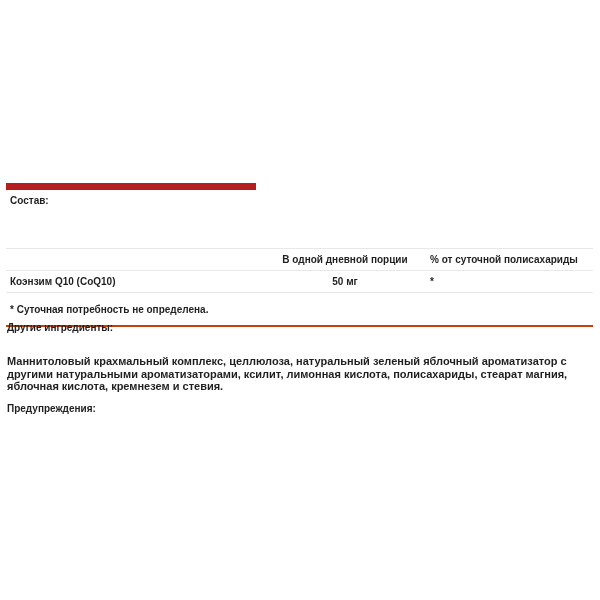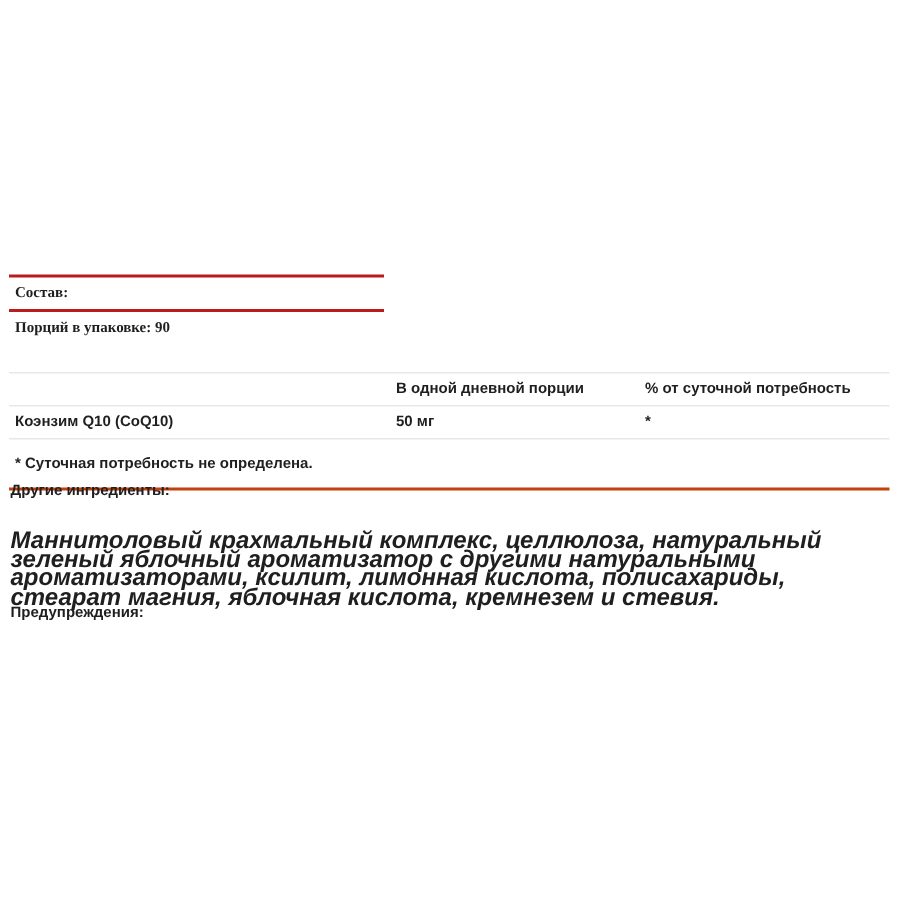--- a/index.html
+++ b/index.html
@@ -18,85 +18,80 @@
       position: relative;
     }
     .short-table {
       position: absolute;
       left: 6px;
       top: 183px;
       width: 250px;
       border-collapse: collapse;
     }
     .short-table td {
-      border-top: 2px solid #b91c1c;
+      border-top: 7px solid #b91c1c;
       height: 21px;
       padding: 0 0 0 4px;
       vertical-align: middle;
       white-space: nowrap;
-      font-family: Liberation Serif, serif;
     }
     .wide-table {
       position: absolute;
       left: 6px;
       top: 248px;
       width: 587px;
       border-collapse: collapse;
     }
     .wide-table td {
       border-top: 1px solid #e8e8e8;
       height: 21px;
       padding: 0 0 0 4px;
       vertical-align: middle;
       white-space: nowrap;
     }
     .wide-table tr.note-row td {
       height: 32px;
       border-bottom: 2px solid #c2410c;
     }
     .col1 { width: 250px; }
-    .col2 { width: 162px; }
+    .col2 { width: 162px; text-align: center; }
     .col3 { }
     .section-heading {
       position: absolute;
       left: 7px;
       font-size: 10px;
       font-weight: bold;
     }
     .ingredients-text {
       position: absolute;
       left: 7px;
       top: 355px;
       width: 586px;
-      font-size: 16px;
+      font-size: 11px;
       line-height: 12.5px;
       font-weight: bold;
-      font-style: italic;
     }
   </style>
 </head>
 <body>
 
 <table class="short-table">
   <tbody>
       <tr>
     <td>Состав:</td>
   </tr>
-  <tr>
-    <td>Порций в упаковке: 90</td>
-  </tr>
 </tbody>
   </table>
 
 <table class="wide-table">
   <tbody>
       <tr>
     <td class="col1"></td>
     <td class="col2">В одной дневной порции</td>
-    <td class="col3">% от суточной потребность</td>
+    <td class="col3">% от суточной полисахариды</td>
   </tr>
   <tr>
     <td class="col1">Коэнзим Q10 (CoQ10)</td>
     <td class="col2">50 мг</td>
     <td class="col3">*</td>
   </tr>
   <tr class="note-row">
     <td colspan="3">* Суточная потребность не определена.</td>
   </tr>
 </tbody>

